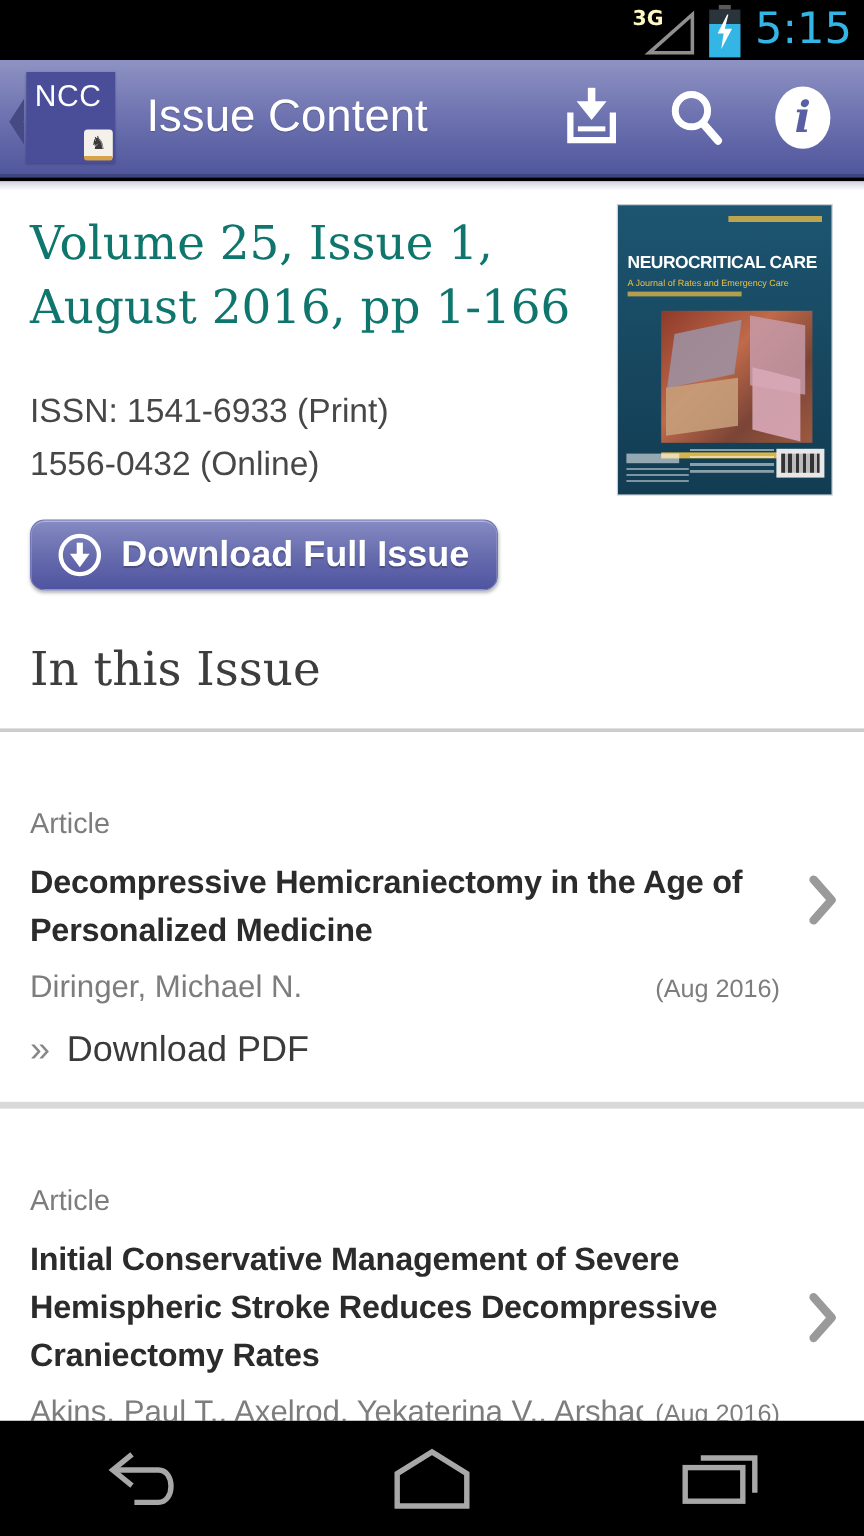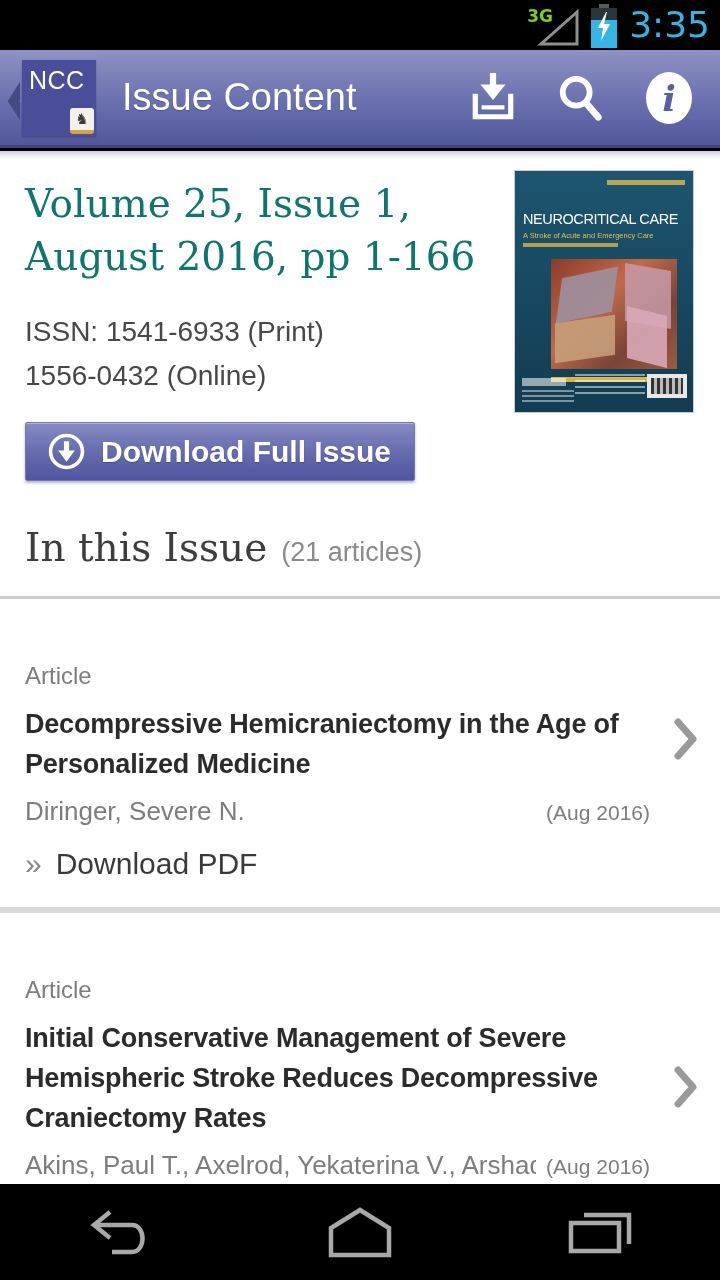--- a/index.html
+++ b/index.html
@@ -14,21 +14,21 @@
   
   .status-bar {
     position:absolute; top:0; left:0; width:720px; height:50px;
     background:#000;
     display:flex; align-items:center; justify-content:flex-end;
     padding-right:10px; gap:10px;
   }
   .signal-wrap { position:relative; width:52px; height:42px; }
   .signal-wrap .net-label {
     position:absolute; left:0; top:2px;
-    color:#84cc16; font-size:17px; font-weight:bold;
+    color:#fef9c3; font-size:17px; font-weight:bold;
     font-family:"DejaVu Sans", sans-serif;
     text-align:center;
   }
   .battery-icon { width:30px; height:44px; position:relative; top:1px; }
   .clock {
     color:#33b5e5; font-size:36px; font-family:"DejaVu Sans", sans-serif;
     letter-spacing:0px; line-height:50px;
   }
 
   
@@ -79,34 +79,34 @@
   }
   .content::before {
     content:""; position:absolute; top:0; left:0; right:0; height:8px;
     background:linear-gradient(rgba(90,95,150,.28), rgba(90,95,150,0));
   }
   .issue-head { position:relative; padding:26px 25px 0 25px; }
   .issue-title {
     font-family:"DejaVu Serif", serif; font-weight:400;
     font-size:39px; line-height:53px; color:#0f766e; width:475px;
   }
-  .issn-block { margin-top:32px; }
+  .issn-block { margin-top:43px; }
   .issn-line { font-size:28px; color:#474747; line-height:33px; }
   .issn-line + .issn-line { margin-top:11px; }
 
   
   .cover {
     position:absolute; top:20px; right:27px; width:178px; height:241px;
     background:linear-gradient(#1d5570, #123c52);
     overflow:hidden; box-shadow:0 0 0 1px #c9cfd4;
   }
   .cover .c-topline { position:absolute; top:9px; right:8px; width:78px; height:5px; background:#d8b44a; opacity:.85; }
   .cover .c-title {
     position:absolute; top:40px; left:8px; right:6px;
-    color:#fff; font-weight:normal; font-size:14.5px; letter-spacing:-0.4px;
+    color:#fff; font-weight:bold; font-size:14.5px; letter-spacing:-0.4px;
     font-family:"Liberation Sans", sans-serif; white-space:nowrap;
   }
   .cover .c-subtitle { position:absolute; top:60px; left:8px; color:#e5c04c; font-size:7.5px; white-space:nowrap; }
   .cover .c-editors { position:absolute; top:72px; left:8px; width:95px; height:4px; background:#d8b44a; opacity:.8; }
   .cover .c-art {
     position:absolute; top:88px; left:36px; width:126px; height:110px;
     background:linear-gradient(135deg, #8e3a2a, #c06a4a 40%, #7a4436 70%, #9c5a40);
     overflow:hidden;
   }
   .cover .c-slide1 { position:absolute; top:14px; left:8px; width:56px; height:44px; background:#9d8fa0; transform:skewY(-12deg) skewX(-8deg); opacity:.9; }
@@ -120,21 +120,21 @@
   .cover .c-midlines { position:absolute; bottom:18px; left:60px; width:70px; height:20px;
      background:repeating-linear-gradient(rgba(255,255,255,.5) 0 2px, transparent 2px 6px); }
   .cover .c-box { position:absolute; bottom:14px; right:6px; width:40px; height:24px; background:#e8e8e8;
      display:flex; align-items:center; justify-content:center; }
   .cover .c-box-inner { width:32px; height:16px; background:repeating-linear-gradient(90deg,#333 0 3px, #bbb 3px 6px); }
 
   
   .download-btn {
     margin:30px 0 0 25px; width:390px; height:59px;
     background:linear-gradient(#868bc3, #6a6fb0 45%, #4f54a0);
-    border:1px solid #7177b6; border-radius:2px;
+    border:1px solid #7177b6; border-radius:12px;
     box-shadow:0 2px 3px rgba(0,0,0,.28), inset 0 1px 0 rgba(255,255,255,.35);
     display:flex; align-items:center; padding-left:22px; gap:16px;
     cursor:pointer;
   }
   .download-btn .btn-label {
     color:#fff; font-size:30px; font-weight:bold;
     text-shadow:0 1px 1px rgba(0,0,0,.25);
   }
 
   
@@ -180,21 +180,21 @@
     <svg width="52" height="42" viewBox="0 0 52 42">
       <polygon points="14,40 50,40 50,8" fill="none" stroke="#8f8f8f" stroke-width="3"></polygon>
     </svg>
   </div>
   <svg class="battery-icon" viewBox="0 0 30 44">
     <rect x="10" y="0" width="10" height="4" fill="#5a5a5a"></rect>
     <rect x="2" y="4" width="26" height="40" fill="#29353a"></rect>
     <rect x="2" y="16" width="26" height="28" fill="#33b5e5"></rect>
     <path d="M17 8 L9 24 H14 L12 37 L21 20 H15 L18 8 Z" fill="#fff"></path>
   </svg>
-  <span class="clock">3:35</span>
+  <span class="clock">5:15</span>
 </div>
 
 <div class="app-header">
   <span class="back-chevron">❮</span>
   <div class="app-logo">
     <span class="logo-text">NCC</span>
     <span class="logo-badge">♞</span>
   </div>
   <div class="header-title">Issue Content</div>
   <div class="header-actions">
@@ -222,21 +222,21 @@
   <div class="issue-head">
     <div class="issue-title">Volume 25, Issue 1, August 2016, pp 1-166</div>
     <div class="issn-block">
       <div class="issn-line">ISSN: 1541-6933 (Print)</div>
       <div class="issn-line">1556-0432 (Online)</div>
     </div>
 
     <div class="cover">
       <div class="c-topline"></div>
       <div class="c-title">NEUROCRITICAL CARE</div>
-      <div class="c-subtitle">A Stroke of Acute and Emergency Care</div>
+      <div class="c-subtitle">A Journal of Rates and Emergency Care</div>
       <div class="c-editors"></div>
       <div class="c-art">
         <div class="c-slide1"></div>
           <div class="c-slide2"></div>
         <div class="c-slide3"></div>
           <div class="c-slide4"></div>
       </div>
       <div class="c-yellowbar"></div>
       <div class="c-springer"></div>
       <div class="c-lines"></div>
@@ -251,29 +251,28 @@
     <svg width="37" height="37" viewBox="0 0 36 36">
       <circle cx="18" cy="18" r="15.5" fill="none" stroke="#fff" stroke-width="3.5"></circle>
       <rect x="15.5" y="8" width="5" height="11" fill="#fff"></rect>
       <polygon points="10,17 26,17 18,28" fill="#fff"></polygon>
     </svg>
     <span class="btn-label">Download Full Issue</span>
   </div>
 
   <div class="section-head">
     <span class="section-title">In this Issue</span>
-    <span class="section-count">(21 articles)</span>
   </div>
   <div class="section-divider"></div>
 
   <div class="article-item first">
     <div class="article-type">Article</div>
     <div class="article-title">Decompressive Hemicraniectomy in the Age of Personalized Medicine</div>
     <div class="article-meta">
-      <span class="article-authors">Diringer, Severe N.</span>
+      <span class="article-authors">Diringer, Michael N.</span>
       <span class="article-date">(Aug 2016)</span>
     </div>
     <div class="download-link">
       <span class="bullet">»</span>
       <span>Download PDF</span>
     </div>
     <div class="item-chevron">
       <svg width="24" height="44" viewBox="0 0 24 44">
         <polyline points="4,5 19,22 4,39" fill="none" stroke="#9a9a9a" stroke-width="7" stroke-linecap="round" stroke-linejoin="round"></polyline>
       </svg>

